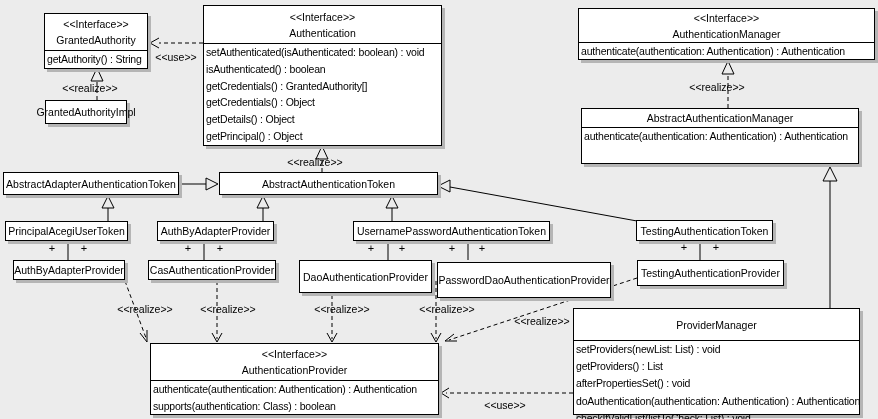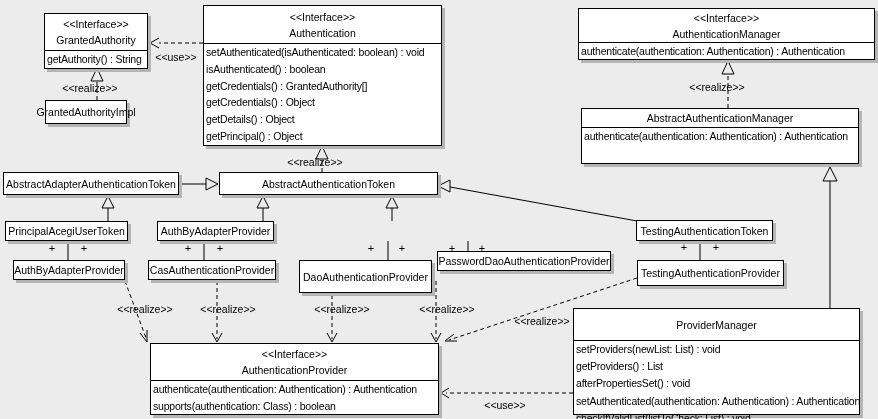--- a/index.html
+++ b/index.html
@@ -201,34 +201,37 @@
   <div class="box nameonly" style="left:219px;top:172px;width:219px;height:23px">
     <span class="cname it">AbstractAuthenticationToken</span>
   </div>
 
   <div class="box nameonly" style="left:5px;top:221px;width:123px;height:20px">
     <span class="cname">PrincipalAcegiUserToken</span>
   </div>
   <div class="box nameonly" style="left:157px;top:221px;width:117px;height:20px">
     <span class="cname">AuthByAdapterProvider</span>
   </div>
+  <div class="box nameonly" style="left:353px;top:221px;width:197px;height:20px">
+    <span class="cname">UsernamePasswordAuthenticationToken</span>
+  </div>
   <div class="box nameonly" style="left:636px;top:220px;width:137px;height:21px">
     <span class="cname">TestingAuthenticationToken</span>
   </div>
 
   <div class="box nameonly" style="left:13px;top:260px;width:112px;height:20px">
     <span class="cname">AuthByAdapterProvider</span>
   </div>
   <div class="box nameonly" style="left:148px;top:260px;width:128px;height:20px">
     <span class="cname">CasAuthenticationProvider</span>
   </div>
   <div class="box nameonly" style="left:299px;top:260px;width:133px;height:33px">
     <span class="cname">DaoAuthenticationProvider</span>
   </div>
-  <div class="box nameonly" style="left:437px;top:251px;width:174px;height:20px">
+  <div class="box nameonly" style="left:437px;top:262px;width:174px;height:36px">
     <span class="cname">PasswordDaoAuthenticationProvider</span>
   </div>
   <div class="box nameonly" style="left:637px;top:260px;width:147px;height:26px">
     <span class="cname">TestingAuthenticationProvider</span>
   </div>
 
   <div class="box" style="left:150px;top:343px;width:289px;height:72px">
     <div class="hdr" style="height:37px">
       <div class="stereo">&lt;&lt;Interface&gt;&gt;</div>
       <div class="cname">AuthenticationProvider</div>
@@ -240,18 +243,18 @@
   </div>
 
   <div class="box" style="left:573px;top:308px;width:287px;height:107px">
     <div class="hdr" style="height:32px">
       <div class="cname">ProviderManager</div>
     </div>
     <div class="methods" style="--rh:17.2px">
       <div class="m">setProviders(newList: List) : void</div>
       <div class="m">getProviders() : List</div>
       <div class="m">afterPropertiesSet() : void</div>
-      <div class="m">setAuthenticated(authentication: Authentication) : Authentication</div>
+      <div class="m">doAuthentication(authentication: Authentication) : Authentication</div>
       <div class="m">checkIfValidList(listToCheck: List) : void</div>
     </div>
   </div>
 
 </div>
 
 </body></html>

